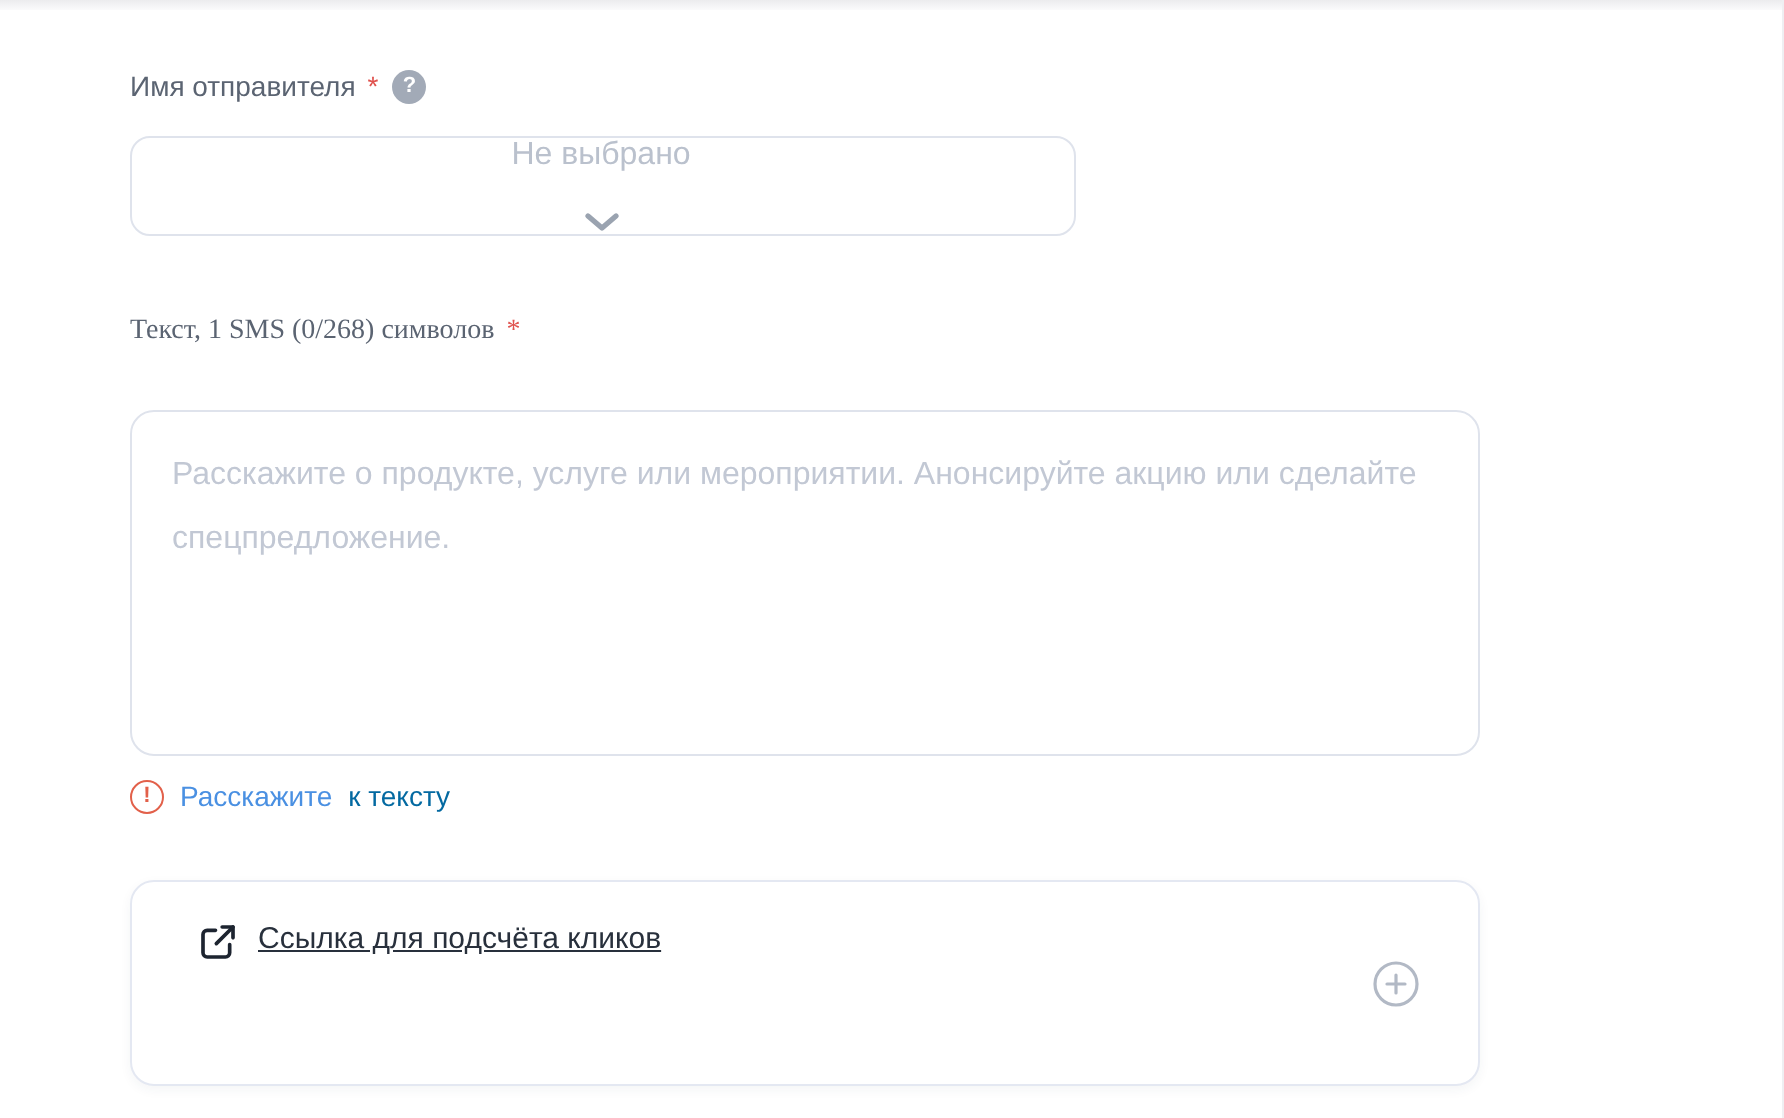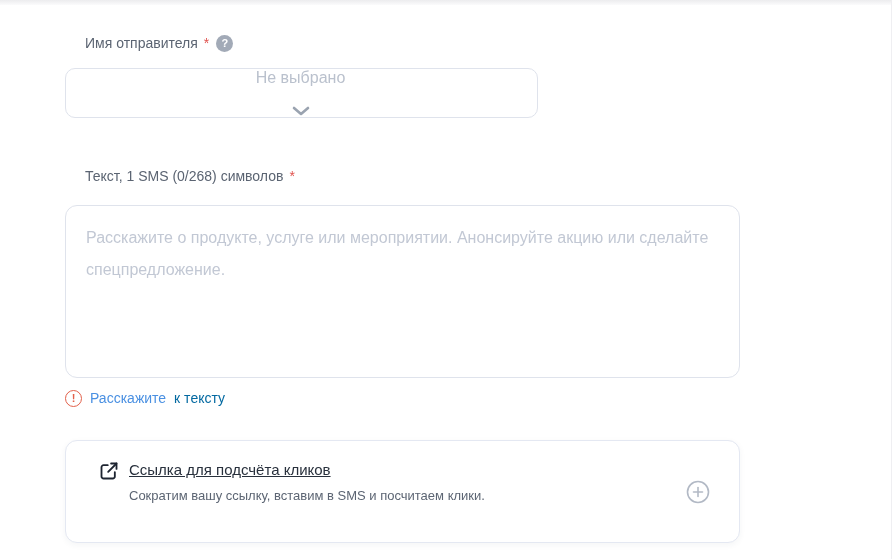--- a/index.html
+++ b/index.html
@@ -11,21 +11,21 @@
     background: linear-gradient(#ececee, #fbfbfc);
   }
   .right-edge {
     position: absolute; top: 0; right: 0; width: 1px; height: 559px;
     background: #efeff2;
   }
 
   .field-label {
     position: absolute; left: 65px;
     display: flex; align-items: center; gap: 7px;
-    font-size: 14px; color: #5b6472; line-height: 20px; margin-left: 20px;
+    font-size: 14px; color: #5b6472; line-height: 20px;
   }
   .required { color: #e0524e; font-size: 14px; margin-left: -1px; }
 
   .help-icon {
     width: 17px; height: 17px; border-radius: 50%;
     background: #a2aab7; color: #ffffff;
     font-size: 11px; font-weight: bold; line-height: 17px; text-align: center;
     cursor: pointer; user-select: none;
   }
 
@@ -96,21 +96,21 @@
 
 <div class="select-box">
   <span class="value">Не выбрано</span>
   <span class="chevron">
     <svg width="20" height="12" viewBox="0 0 20 12" fill="none">
       <path d="M3 3 L10 9 L17 3" stroke="#9aa3b0" stroke-width="2.6" stroke-linecap="round" stroke-linejoin="round"></path>
     </svg>
   </span>
 </div>
 
-<div class="field-label" style="top:166px;">
+<div class="field-label" style="top:156px;font-family:Liberation Serif, serif;">
   <span>Текст, 1 SMS (0/268) символов</span>
   <span class="required">*</span>
 </div>
 
 <textarea class="sms-text" placeholder="Расскажите о продукте, услуге или мероприятии. Анонсируйте акцию или сделайте спецпредложение." style=""></textarea>
 
 <div class="req-row">
   <span class="warn-icon">!</span>
   <a class="req-link">Расскажите</a>
   <span class="req-suffix">к тексту</span>
@@ -118,21 +118,20 @@
 
 <div class="link-card">
   <div class="card-inner">
     <svg class="ext-icon" viewBox="0 0 24 24" fill="none" stroke="#1d2430" stroke-width="2.2" stroke-linecap="round" stroke-linejoin="round">
       <path d="M19 13.5v5a2.5 2.5 0 0 1-2.5 2.5h-11A2.5 2.5 0 0 1 3 18.5v-11A2.5 2.5 0 0 1 5.5 5h5"></path>
       <polyline points="14.5 3 21 3 21 9.5"></polyline>
       <line x1="11" y1="13" x2="21" y2="3"></line>
     </svg>
     <div class="card-text">
       <div class="card-title">Ссылка для подсчёта кликов</div>
-      <div class="card-desc">Сократим вашу ссылку, вставим в SMS и посчитаем клики.</div>
     </div>
   </div>
   <button class="plus-btn">
     <svg width="24" height="24" viewBox="0 0 24 24" fill="none">
       <circle cx="12" cy="12" r="10.5" stroke="#b2b9c5" stroke-width="1.6"></circle>
       <line x1="12" y1="7.5" x2="12" y2="16.5" stroke="#b2b9c5" stroke-width="1.6" stroke-linecap="round"></line>
       <line x1="7.5" y1="12" x2="16.5" y2="12" stroke="#b2b9c5" stroke-width="1.6" stroke-linecap="round"></line>
     </svg>
   </button>
 </div>

